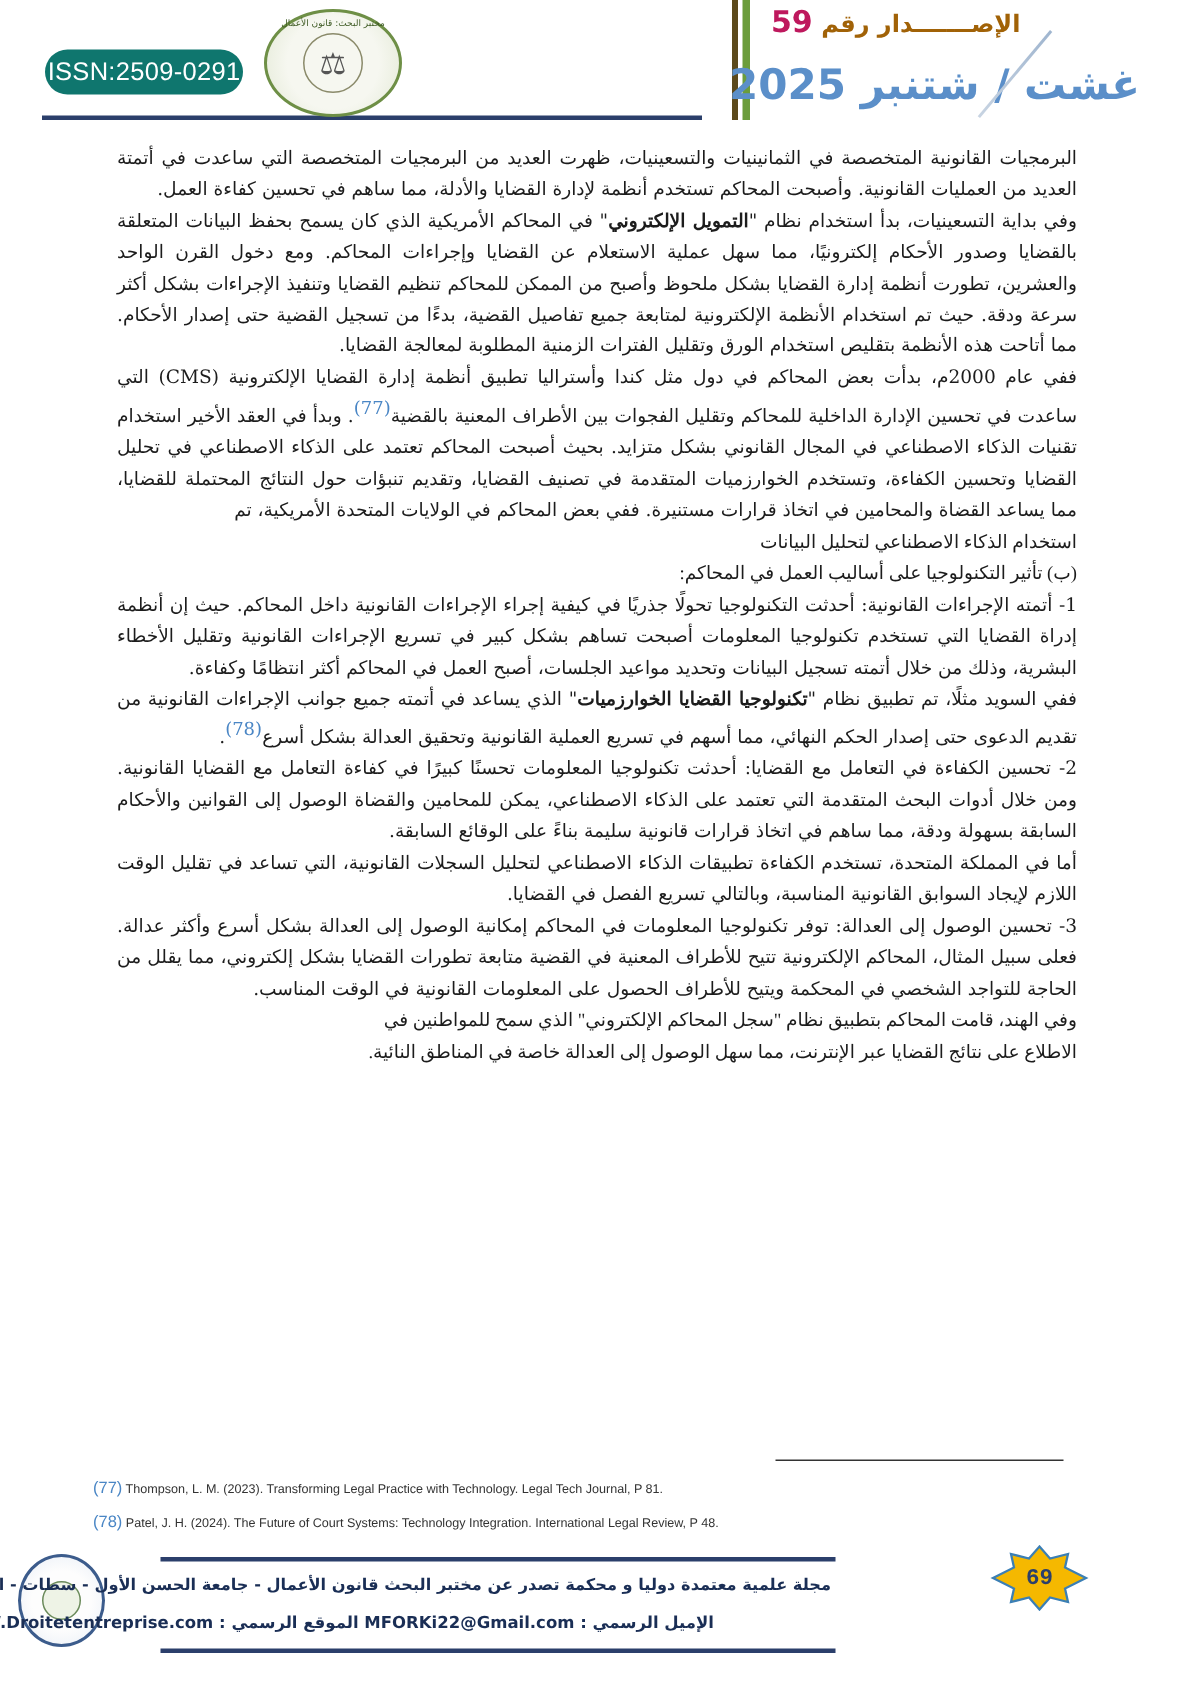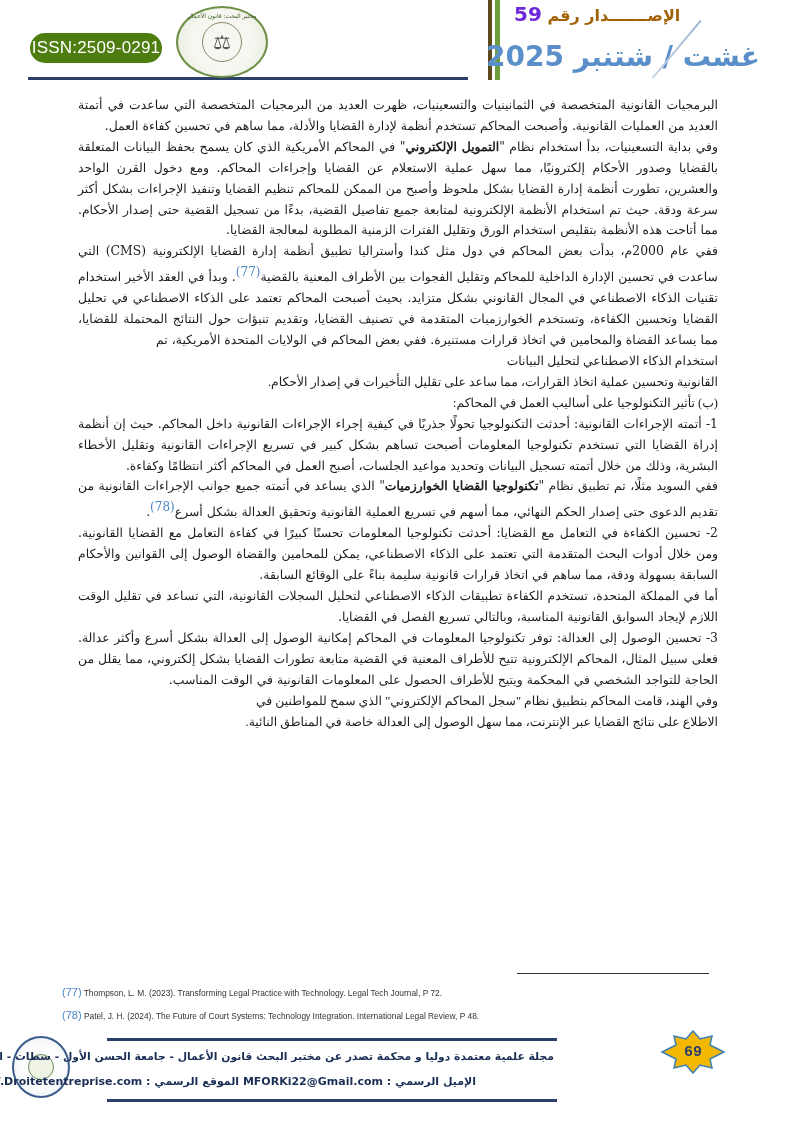--- a/index.html
+++ b/index.html
@@ -1,37 +1,37 @@
 <!DOCTYPE html>
 <html><head>
 <meta charset="utf-8">
 <style>
   * { box-sizing: border-box; margin: 0; padding: 0; }
   html, body { width: 794px; height: 1123px; background: #ffffff; overflow: hidden; }
   body { position: relative; font-family: "DejaVu Sans", sans-serif; color: #1a1a1a; }
 
   
   .header { position: absolute; left: 0; top: 0; width: 794px; height: 92px; }
-  .issn { position: absolute; left: 30px; top: 33px; width: 132px; height: 30px; background: #4d7c0f; border-radius: 15px; color: #fff; font-family: "Liberation Sans", sans-serif; font-size: 17px; display: flex; align-items: center; justify-content: center; letter-spacing: 0.2px; }
+  .issn { position: absolute; left: 30px; top: 33px; width: 132px; height: 30px; background: #0f766e; border-radius: 15px; color: #fff; font-family: "Liberation Sans", sans-serif; font-size: 17px; display: flex; align-items: center; justify-content: center; letter-spacing: 0.2px; }
   .header-rule { position: absolute; left: 28px; top: 77px; width: 440px; height: 3px; background: #2b3f6b; }
   .seal { position: absolute; left: 176px; top: 6px; width: 92px; height: 72px; border-radius: 50%; border: 2px solid #6e8f46; background: radial-gradient(circle, #f6f7f0 55%, #e2e8d4 100%); display: flex; align-items: center; justify-content: center; }
   .seal-inner { width: 40px; height: 40px; border-radius: 50%; border: 1px solid #8a8a6a; display: flex; align-items: center; justify-content: center; color: #555; font-size: 20px; }
   .seal-ring-text { position: absolute; font-size: 6px; color: #3f5b25; top: 4px; width: 100%; text-align: center; }
   .journal-logo { position: absolute; left: 285px; top: 6px; width: 195px; height: 68px; }
   .jl-title { position: absolute; right: 52px; top: 2px; font-size: 9px; color: #3a4a5a; direction: rtl; white-space: nowrap; font-weight: bold; }
   .jl-bar { position: absolute; left: 55px; top: 14px; width: 85px; height: 6px; background: #2e5c8a; }
   .jl-seal { position: absolute; left: 12px; top: 22px; width: 28px; height: 28px; border-radius: 50%; border: 1px solid #6e8f46; background: #f4f6ec; }
   .jl-uni { position: absolute; left: 88px; top: 30px; font-size: 7px; color: #444; direction: rtl; }
   .jl-url { position: absolute; left: 2px; top: 57px; font-size: 6px; color: #5a7a3a; font-family: "DejaVu Sans Mono", monospace; }
   .jl-leaves { position: absolute; right: 0; top: 2px; width: 60px; height: 64px; }
   .vbar1 { position: absolute; left: 488px; top: 0; width: 4px; height: 80px; background: #5c4a1c; }
   .vbar2 { position: absolute; left: 495px; top: 0; width: 5px; height: 80px; background: #6b9d3c; }
   .issue-line1 { position: absolute; left: 514px; top: 2px; direction: rtl; font-family: "DejaVu Sans", sans-serif; font-weight: bold; white-space: nowrap; width: 250px; text-align: left; }
   .issue-label { color: #a16207; font-size: 16px; }
-  .issue-num { color: #6d28d9; font-size: 20px; }
+  .issue-num { color: #be185d; font-size: 20px; }
   .issue-date { position: absolute; left: 510px; top: 40px; color: #5b8fc9; font-weight: bold; font-size: 28px; direction: rtl; white-space: nowrap; width: 250px; text-align: left; }
   .diag-line { position: absolute; left: 700px; top: 20px; width: 2px; height: 75px; background: linear-gradient(#9fb5cf, #c8d4e2); transform: rotate(40deg); transform-origin: top left; }
 
   
   .content { position: absolute; left: 78px; top: 95px; width: 640px; direction: rtl; text-align: justify; font-family: "DejaVu Serif", serif; font-size: 12.4px; line-height: 20.9px; color: #1c1c1c; }
   .content p { margin: 0; }
   .content b { font-weight: bold; }
   .fnref { color: #4a86c5; font-size: 12px; }
   .right-only { text-align: right; font-family: Liberation Serif, serif; }
 
@@ -73,34 +73,33 @@
   </div>
   <div class="issue-date">غشت / شتنبر 2025</div>
   <div class="diag-line"></div>
 </div>
 
 <div class="content">
   <p>البرمجيات القانونية المتخصصة في الثمانينيات والتسعينيات، ظهرت العديد من البرمجيات المتخصصة التي ساعدت في أتمتة العديد من العمليات القانونية. وأصبحت المحاكم تستخدم أنظمة لإدارة القضايا والأدلة، مما ساهم في تحسين كفاءة العمل.</p>
   <p><span>وفي بداية التسعينيات، بدأ استخدام نظام "</span><b>التمويل الإلكتروني</b><span>" في المحاكم الأمريكية الذي كان يسمح بحفظ البيانات المتعلقة بالقضايا وصدور الأحكام إلكترونيًا، مما سهل عملية الاستعلام عن القضايا وإجراءات المحاكم. ومع دخول القرن الواحد والعشرين، تطورت أنظمة إدارة القضايا بشكل ملحوظ وأصبح من الممكن للمحاكم تنظيم القضايا وتنفيذ الإجراءات بشكل أكثر سرعة ودقة. حيث تم استخدام الأنظمة الإلكترونية لمتابعة جميع تفاصيل القضية، بدءًا من تسجيل القضية حتى إصدار الأحكام. مما أتاحت هذه الأنظمة بتقليص استخدام الورق وتقليل الفترات الزمنية المطلوبة لمعالجة القضايا.</span></p>
   <p><span>ففي عام 2000م، بدأت بعض المحاكم في دول مثل كندا وأستراليا تطبيق أنظمة إدارة القضايا الإلكترونية (CMS) التي ساعدت في تحسين الإدارة الداخلية للمحاكم وتقليل الفجوات بين الأطراف المعنية بالقضية</span><sup class="fnref">(77)</sup><span>. وبدأ في العقد الأخير استخدام تقنيات الذكاء الاصطناعي في المجال القانوني بشكل متزايد. بحيث أصبحت المحاكم تعتمد على الذكاء الاصطناعي في تحليل القضايا وتحسين الكفاءة، وتستخدم الخوارزميات المتقدمة في تصنيف القضايا، وتقديم تنبؤات حول النتائج المحتملة للقضايا، مما يساعد القضاة والمحامين في اتخاذ قرارات مستنيرة. ففي بعض المحاكم في الولايات المتحدة الأمريكية، تم</span></p>
   <p class="right-only">استخدام الذكاء الاصطناعي لتحليل البيانات</p>
-  <p class="right-only">القانونية وتحسين عملية اتخاذ القرارات، مما ساعد على تقليل التأخيرات في إصدار الأحكام.</p>
   <p class="right-only">(ب) تأثير التكنولوجيا على أساليب العمل في المحاكم:</p>
   <p>1- أتمته الإجراءات القانونية: أحدثت التكنولوجيا تحولًا جذريًا  في كيفية إجراء الإجراءات القانونية داخل المحاكم. حيث إن أنظمة إدراة القضايا التي تستخدم تكنولوجيا المعلومات أصبحت تساهم بشكل كبير في تسريع الإجراءات القانونية وتقليل الأخطاء البشرية، وذلك من خلال أتمته تسجيل البيانات وتحديد مواعيد الجلسات، أصبح العمل في المحاكم أكثر انتظامًا وكفاءة.</p>
   <p><span>ففي السويد مثلًا، تم تطبيق نظام "</span><b>تكنولوجيا القضايا الخوارزميات</b><span>" الذي يساعد في أتمته جميع جوانب الإجراءات القانونية من تقديم الدعوى حتى إصدار الحكم النهائي، مما أسهم في تسريع العملية القانونية وتحقيق العدالة بشكل أسرع</span><sup class="fnref">(78)</sup><span>.</span></p>
   <p>2- تحسين الكفاءة في التعامل مع القضايا: أحدثت تكنولوجيا المعلومات تحسنًا كبيرًا في كفاءة التعامل مع القضايا القانونية. ومن خلال أدوات البحث المتقدمة التي تعتمد على الذكاء الاصطناعي، يمكن للمحامين والقضاة الوصول إلى القوانين والأحكام السابقة بسهولة ودقة، مما ساهم في اتخاذ قرارات قانونية سليمة بناءً على الوقائع السابقة.</p>
   <p>أما في المملكة المتحدة، تستخدم الكفاءة تطبيقات الذكاء الاصطناعي لتحليل السجلات القانونية، التي تساعد في تقليل الوقت اللازم لإيجاد السوابق القانونية المناسبة، وبالتالي تسريع الفصل في القضايا.</p>
   <p>3- تحسين الوصول إلى العدالة: توفر تكنولوجيا المعلومات في المحاكم إمكانية الوصول إلى العدالة بشكل أسرع وأكثر عدالة. فعلى سبيل المثال، المحاكم الإلكترونية تتيح للأطراف المعنية في القضية متابعة تطورات القضايا بشكل إلكتروني، مما يقلل من الحاجة للتواجد الشخصي في المحكمة ويتيح للأطراف الحصول على المعلومات القانونية في الوقت المناسب.</p>
   <p class="right-only">وفي الهند، قامت المحاكم بتطبيق نظام "سجل المحاكم الإلكتروني" الذي سمح للمواطنين في</p>
   <p class="right-only">الاطلاع على نتائج القضايا عبر الإنترنت، مما سهل الوصول إلى العدالة خاصة في المناطق النائية.</p>
 </div>
 
 <div class="fn-rule"></div>
 <div class="footnotes">
-  <div class="fn"><span class="fn-num">(77)</span><span> Thompson, L. M. (2023). Transforming Legal Practice with Technology. Legal Tech Journal, P 72.</span></div>
+  <div class="fn"><span class="fn-num">(77)</span><span> Thompson, L. M. (2023). Transforming Legal Practice with Technology. Legal Tech Journal, P 81.</span></div>
   <div class="fn"><span class="fn-num">(78)</span><span> Patel, J. H. (2024). The Future of Court Systems: Technology Integration. International Legal Review, P 48.</span></div>
 </div>
 
 <div class="footer-seal">
   <div class="footer-seal-inner"></div>
 </div>
 <div class="footer-rule-top"></div>
 <div class="footer-line1">مجلة علمية معتمدة  دوليا و محكمة تصدر عن مختبر البحث قانون الأعمال - جامعة الحسن الأول - سطات - المغرب</div>
 <div class="footer-line2">الإميل الرسمي :  MFORKi22@Gmail.com الموقع الرسمي : WWW.Droitetentreprise.com</div>
 <div class="footer-rule-bot"></div>

